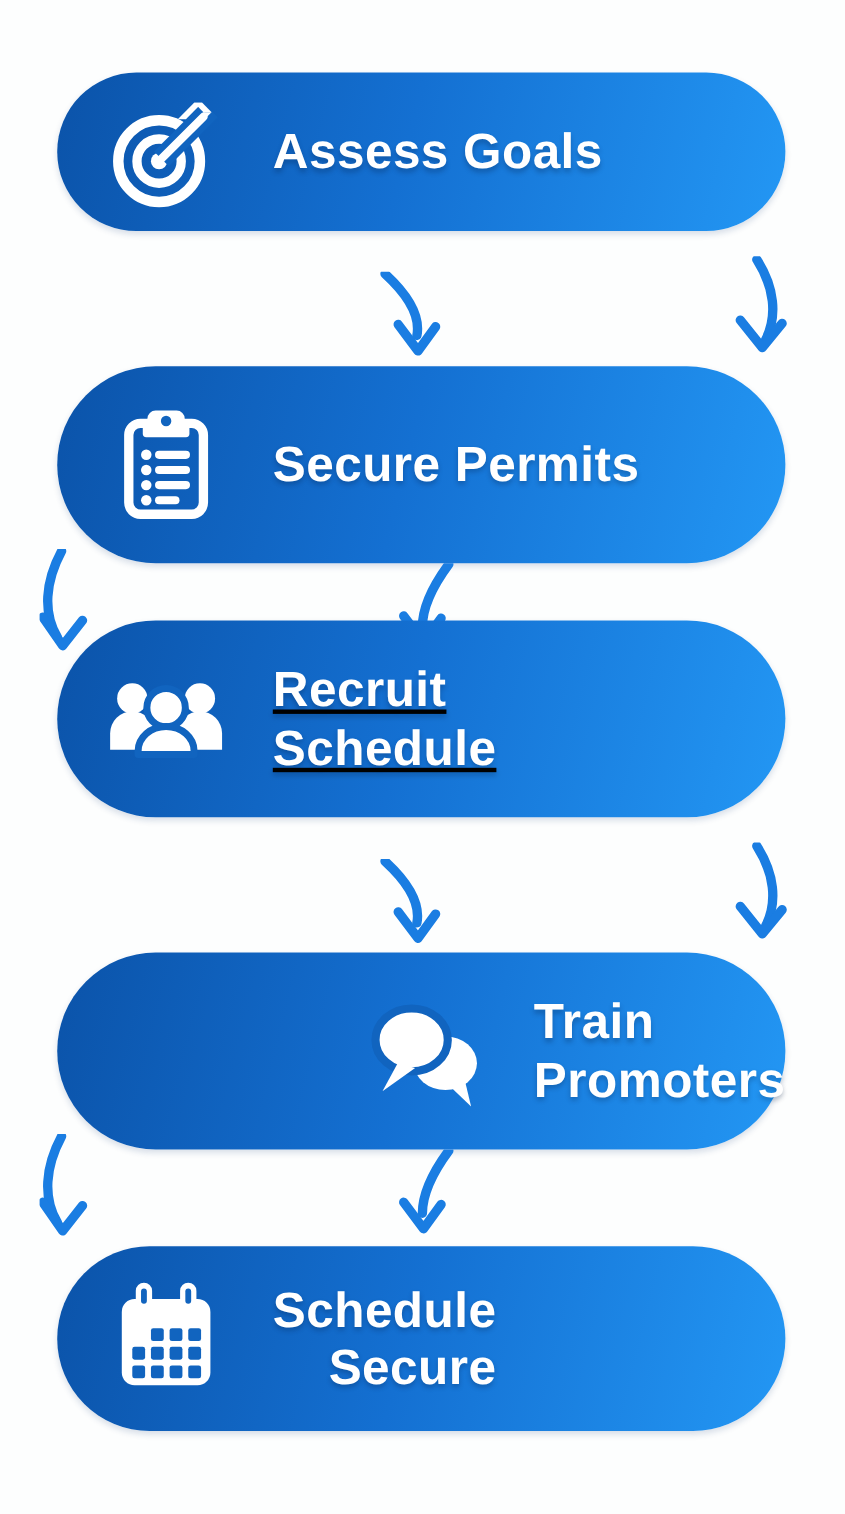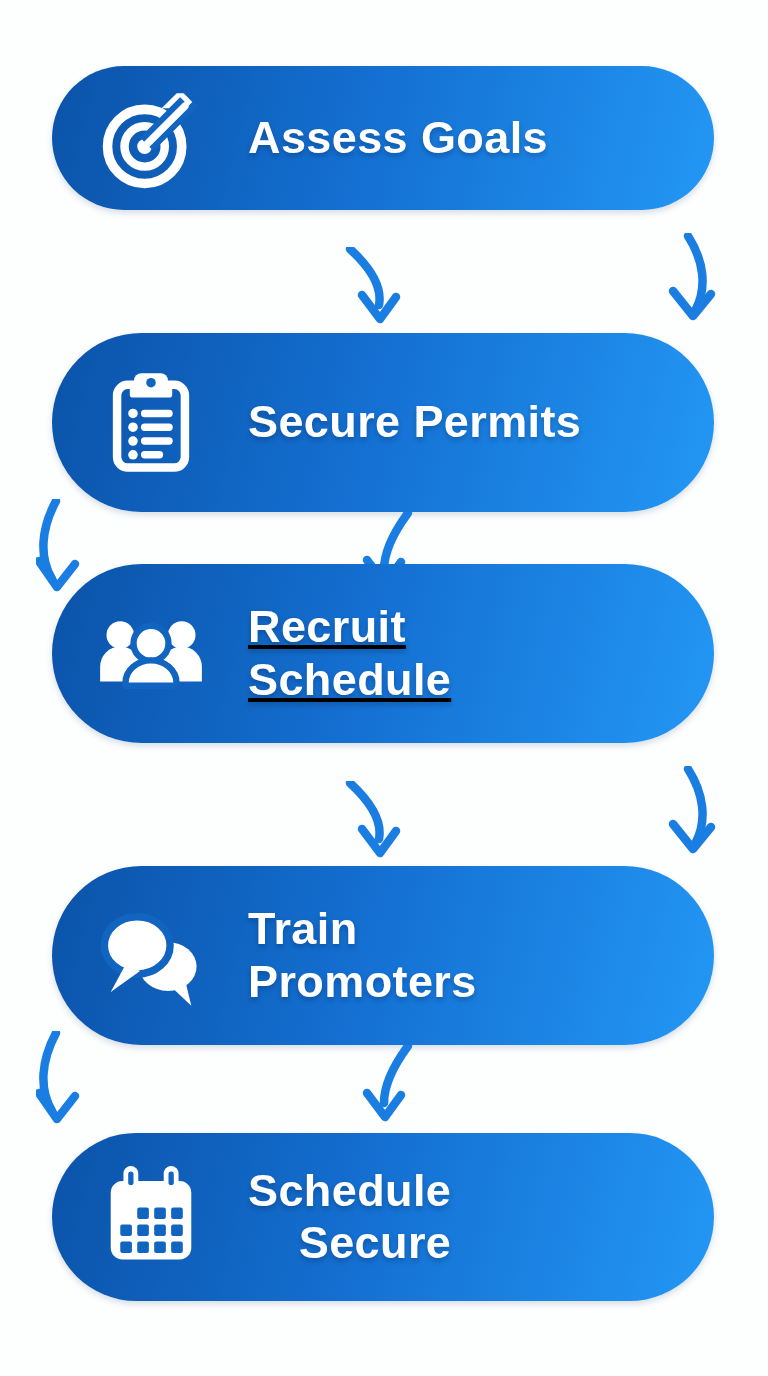--- a/index.html
+++ b/index.html
@@ -14,21 +14,21 @@
     position:absolute;left:52px;width:662px;
     border-radius:92px;
     background:linear-gradient(104deg,var(--pill-start) 0%,var(--pill-mid) 48%,var(--pill-end) 100%);
     box-shadow:0 3px 6px rgba(10,50,110,0.16);
     display:flex;align-items:center;
     padding-left:46px;box-sizing:border-box;gap:44px;
   }
   .pill-1{top:66px;height:144px;}
   .pill-2{top:333px;height:179px;}
   .pill-3{top:564px;height:179px;text-decoration:underline;}
-  .pill-4{top:866px;height:179px;}
+  .pill-4{top:866px;height:179px;justify-content:flex-end;}
   .pill-5{top:1133px;height:168px;text-align:right;}
   .icon-wrap{width:106px;height:106px;flex:0 0 auto;display:flex;align-items:center;justify-content:center;}
   .icon-wrap svg{width:106px;height:106px;display:block;}
   .label{
     color:var(--text-color);
     font-weight:bold;
     font-size:45px;
     line-height:1.16;
     letter-spacing:0.4px;
     text-shadow:0 3px 5px rgba(0,25,60,0.28);

